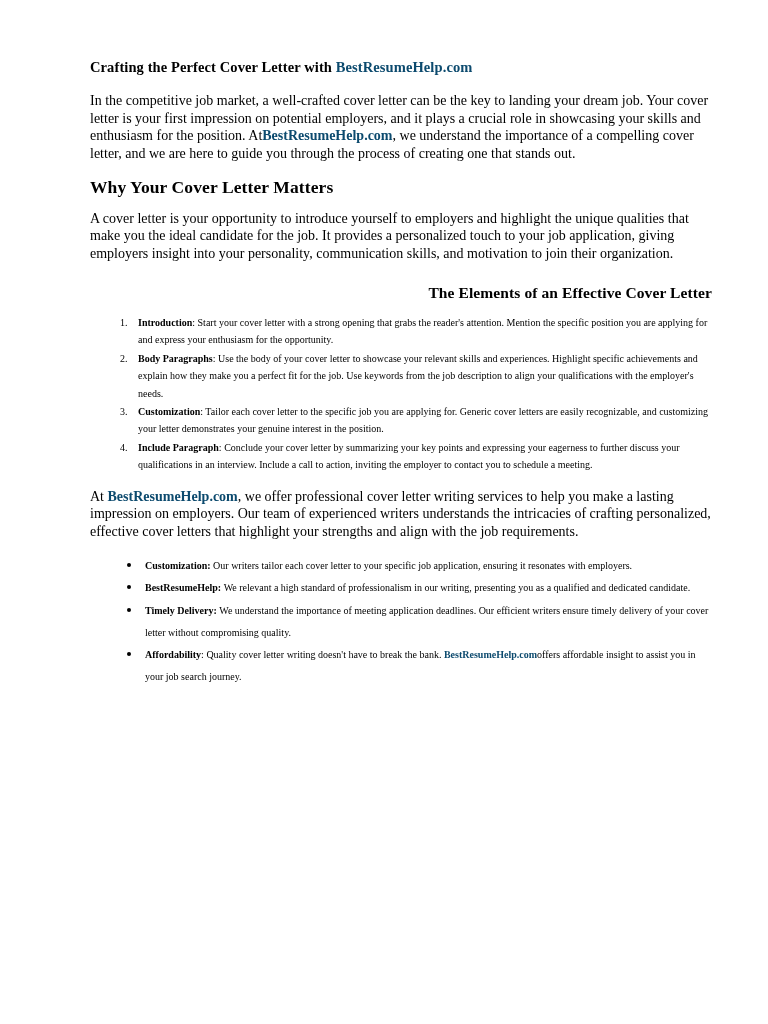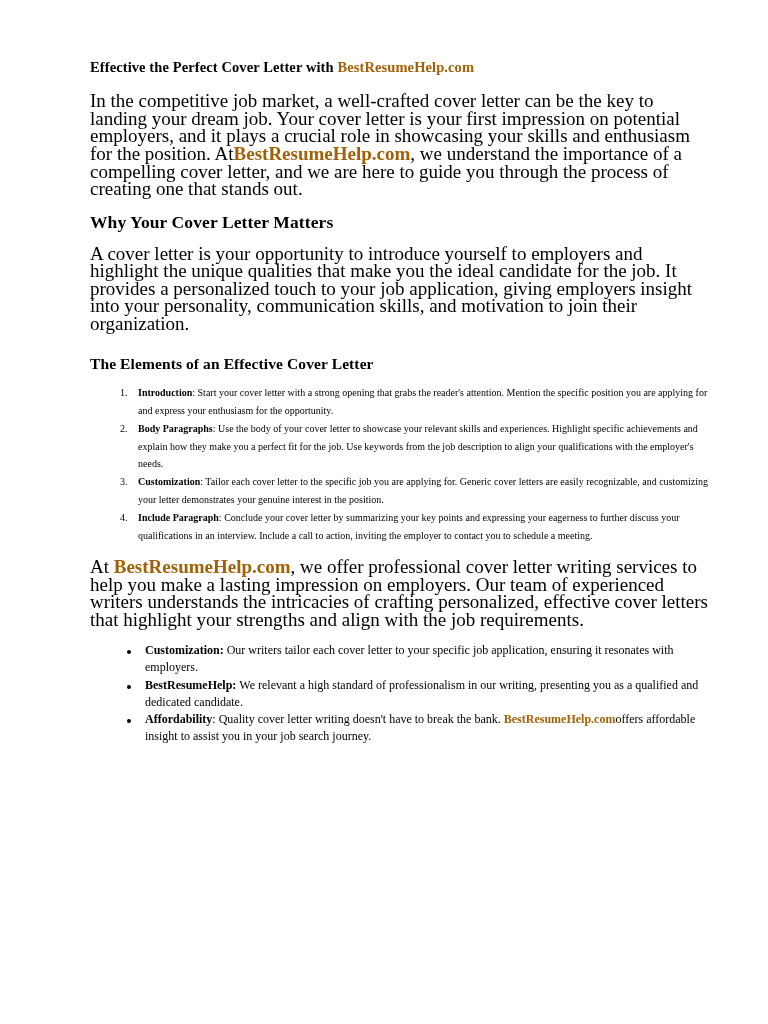--- a/index.html
+++ b/index.html
@@ -22,21 +22,21 @@
     background: #ffffff;
     overflow: hidden;
   }
   .content {
     position: absolute;
     left: 90px;
     top: 58px;
     width: 622px;
   }
   a.brand, .brand {
-    color: #a16207;
+    color: #0c4a6e;
     font-weight: bold;
     text-decoration: none;
     white-space: nowrap;
   }
   h1.doc-title {
     font-size: 14.5px;
     font-weight: bold;
     margin: 0 0 16px 0;
     line-height: 1.25;
     letter-spacing: 0.1px;
@@ -49,42 +49,43 @@
     line-height: 1.2;
     letter-spacing: 0.1px;
   }
   h2.section-heading .brand { font-size: 17.5px; }
   h3.section-subheading {
     font-size: 15.5px;
     font-weight: bold;
     margin: 22px 0 11px 0;
     line-height: 1.2;
     letter-spacing: 0.1px;
+    text-align: right;
   }
   p.body-text {
-    font-size: 19px;
+    font-size: 14px;
     line-height: 17.6px;
     margin: 0 0 14px 0;
     text-align: left;
   }
   ol.numbered-list {
     margin: 0 0 14px 0;
     padding-left: 40px;
     font-size: 10px;
     line-height: 17.6px;
   }
   ol.numbered-list > li {
     margin: 0 0 0.5px 0;
     padding-left: 8px;
   }
   ul.bullet-list {
     margin: 0 2px 10px 0;
     padding-left: 45px;
-    font-size: 12px;
-    line-height: 17px;
+    font-size: 10px;
+    line-height: 22px;
     list-style: none;
   }
   ul.bullet-list > li {
     position: relative;
     margin: 0 0 0.5px 0;
     padding-left: 10px;
   }
   ul.bullet-list > li::before {
     content: "";
     position: absolute;
@@ -98,21 +99,21 @@
   .lead-term {
     font-weight: bold;
   }
 </style>
 </head>
 <body>
 
 <div class="page">
   <div class="content">
 
-    <h1 class="doc-title"><span>Effective the Perfect Cover Letter with </span><a class="brand" href="#">BestResumeHelp.com</a></h1>
+    <h1 class="doc-title"><span>Crafting the Perfect Cover Letter with </span><a class="brand" href="#">BestResumeHelp.com</a></h1>
 
     <p class="body-text"><span>In the competitive job market, a well-crafted cover letter can be the key to landing your dream job. Your cover letter is your first impression on potential employers, and it plays a crucial role in showcasing your skills and enthusiasm for the position. At</span><a class="brand" href="#">BestResumeHelp.com</a><span>, we understand the importance of a compelling cover letter, and we are here to guide you through the process of creating one that stands out.</span></p>
 
     <h2 class="section-heading">Why Your Cover Letter Matters</h2>
 
     <p class="body-text">A cover letter is your opportunity to introduce yourself to employers and highlight the unique qualities that make you the ideal candidate for the job. It provides a personalized touch to your job application, giving employers insight into your personality, communication skills, and motivation to join their organization.</p>
 
     <h3 class="section-subheading">The Elements of an Effective Cover Letter</h3>
 
     <ol class="numbered-list">
@@ -122,17 +123,18 @@
       <li><span class="lead-term">Include Paragraph</span><span>: </span><span>Conclude your cover letter by summarizing your key points and expressing your eagerness to further discuss your qualifications in an interview. Include a call to action, inviting the employer to contact you to schedule a meeting.</span></li>
     </ol>
 
 
     <p class="body-text"><span>At </span><a class="brand" href="#">BestResumeHelp.com</a><span>, we offer professional cover letter writing services to help you make a lasting impression on employers. Our team of experienced writers understands the intricacies of crafting personalized, effective cover letters that highlight your strengths and align with the job requirements.</span></p>
 
 
     <ul class="bullet-list">
       <li><span class="lead-term">Customization</span><span class="lead-term">: </span><span>Our writers tailor each cover letter to your specific job application, ensuring it resonates with employers.</span></li>
       <li><span class="lead-term">BestResumeHelp</span><span class="lead-term">: </span><span>We relevant a high standard of professionalism in our writing, presenting you as a qualified and dedicated candidate.</span></li>
+      <li><span class="lead-term">Timely Delivery</span><span class="lead-term">: </span><span>We understand the importance of meeting application deadlines. Our efficient writers ensure timely delivery of your cover letter without compromising quality.</span></li>
       <li><span class="lead-term">Affordability</span><span>: </span><span>Quality cover letter writing doesn't have to break the bank. </span><a class="brand" href="#">BestResumeHelp.com</a><span>offers affordable insight to assist you in your job search journey.</span></li>
     </ul>
 
   </div>
 </div>
 
 </body></html>

